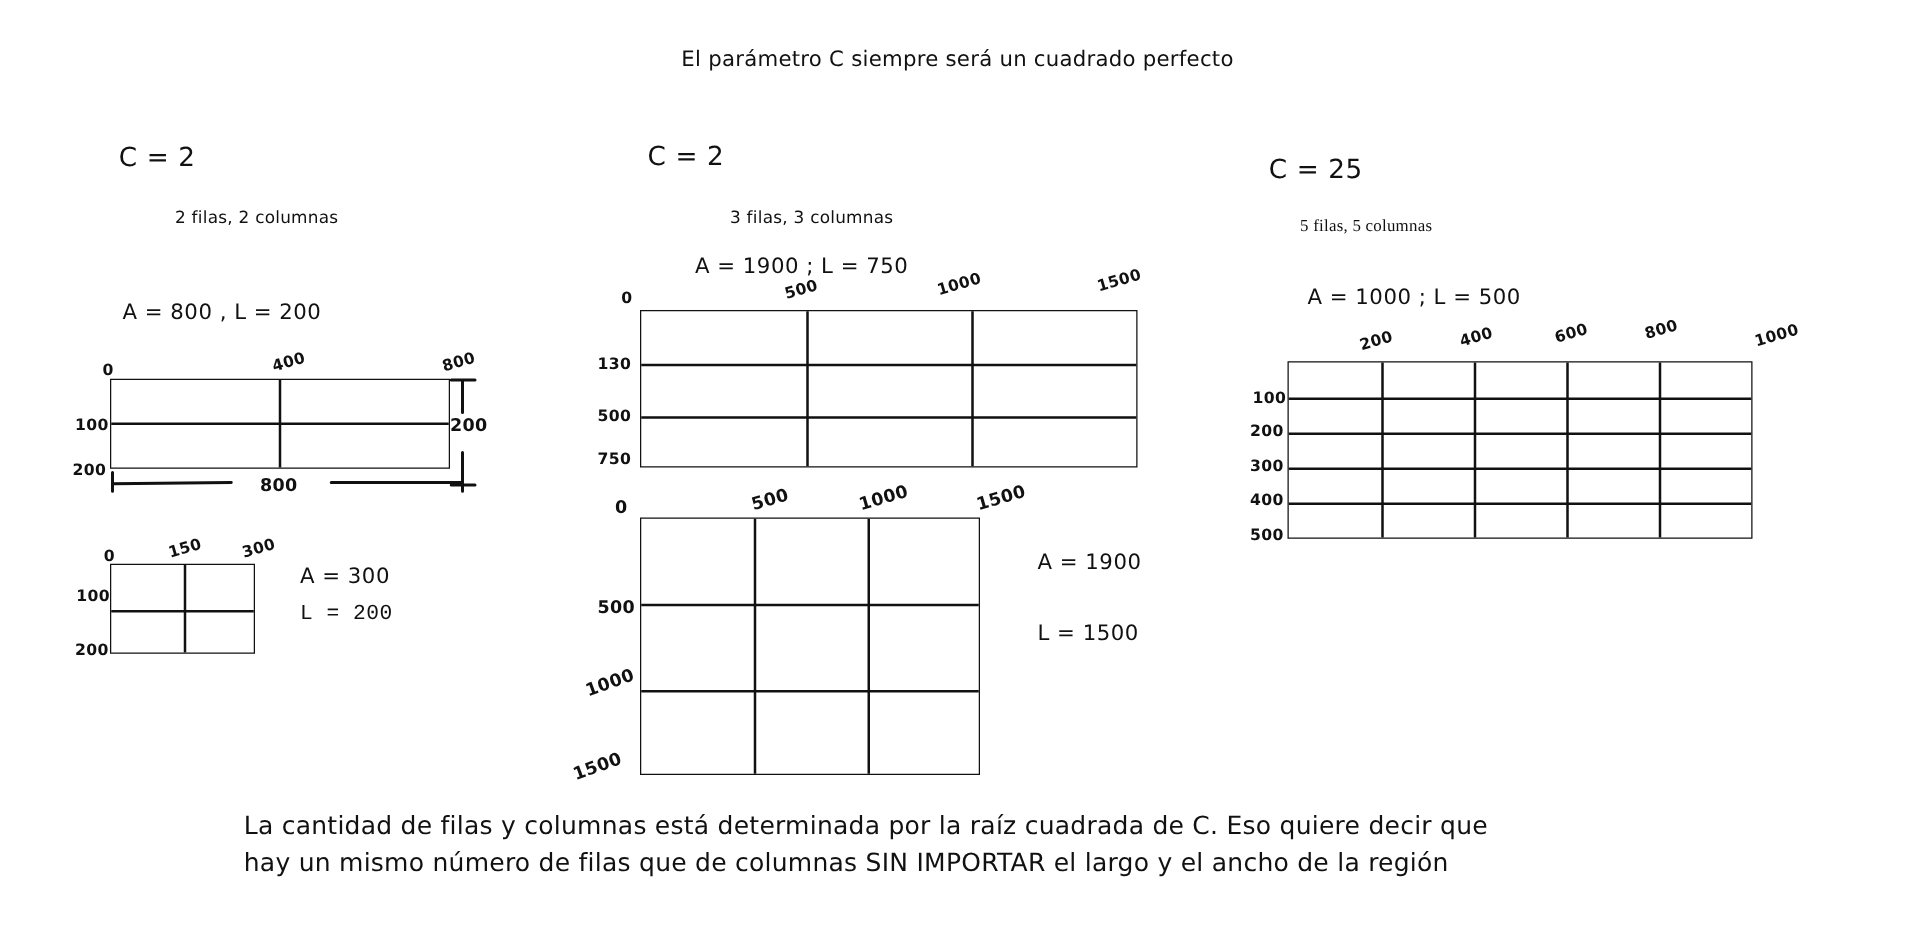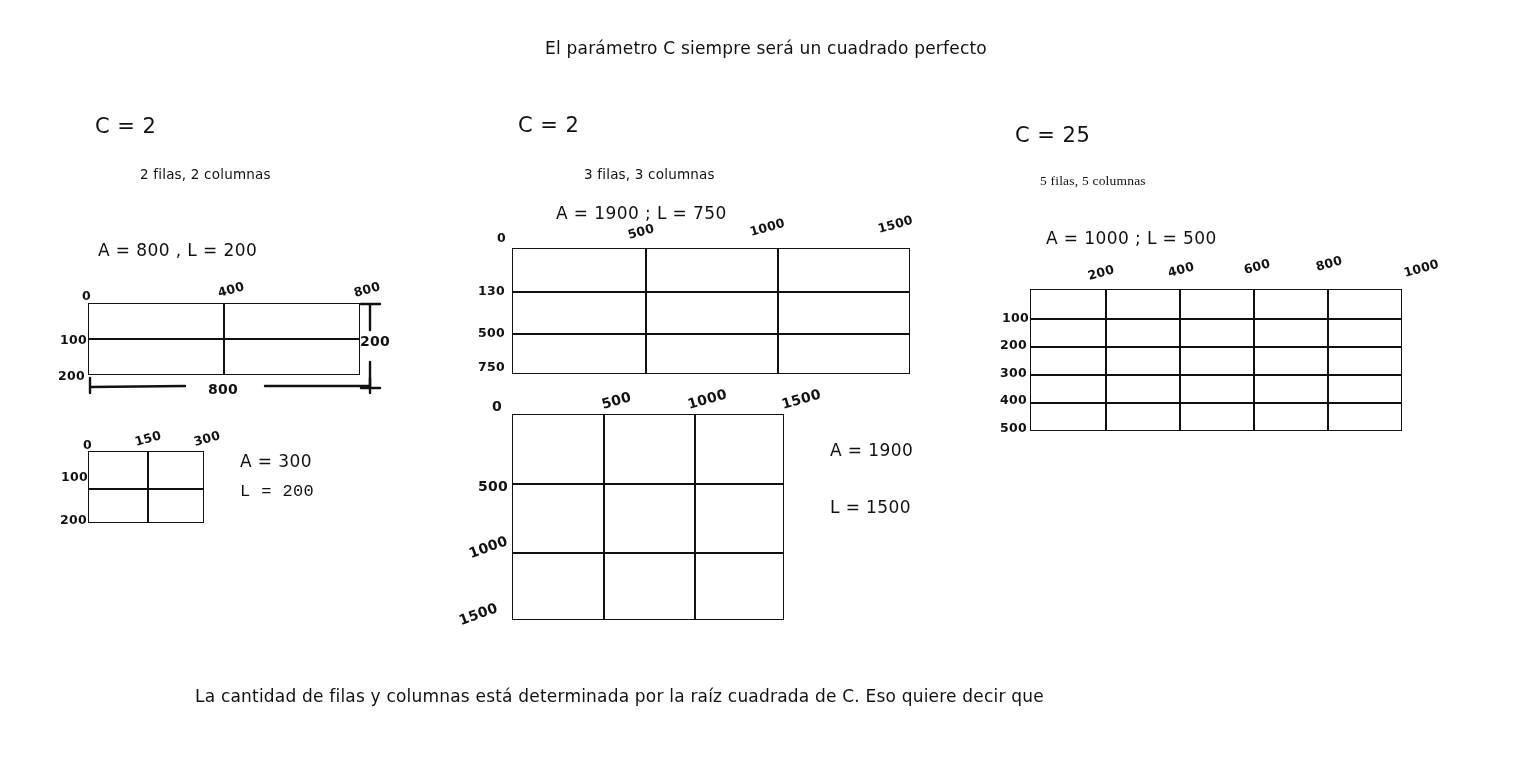--- a/index.html
+++ b/index.html
@@ -37,22 +37,22 @@
   .grid {
     border: 1.6px solid #111;
     box-sizing: border-box;
     background: transparent;
   }
   .gl-v, .gl-h { position: absolute; background: #111; }
   .gl-v { width: 1.6px; top: 0; bottom: 0; }
   .gl-h { height: 1.6px; left: 0; right: 0; }
   
   #caption {
-    left: 195px; top: 681px; width: 1150px;
-    font-size: 17px;
+    left: 195px; top: 645px; width: 1150px;
+    font-size: 20px;
     line-height: 30px;
     letter-spacing: 0.2px;
   }
   .rot-n { display: inline-block; transform: rotate(-16deg); transform-origin: left bottom; }
   .rot-n2 { display: inline-block; transform: rotate(-20deg); transform-origin: left bottom; }
 </style>
 </head>
 <body>
 
 <div class="abs hand" id="title">El parámetro C siempre será un cuadrado perfecto</div>
@@ -149,13 +149,14 @@
 <div class="abs hand axis-lbl" style="left:1318px; top:259px;"><span class="rot-n">800</span></div>
 <div class="abs hand axis-lbl" style="left:1406px; top:265px;"><span class="rot-n">1000</span></div>
 <div class="abs hand axis-lbl" style="left:1002px; top:310px;">100</div>
 <div class="abs hand axis-lbl" style="left:1000px; top:337px;">200</div>
 <div class="abs hand axis-lbl" style="left:1000px; top:365px;">300</div>
 <div class="abs hand axis-lbl" style="left:1000px; top:392px;">400</div>
 <div class="abs hand axis-lbl" style="left:1000px; top:420px;">500</div>
 
 <div class="abs hand" id="caption">
   <div>La cantidad de filas y columnas está determinada por la raíz cuadrada de C. Eso quiere decir que</div>
+  <div>hay un mismo número de filas que de columnas SIN IMPORTAR el largo y el ancho de la región</div>
 </div>
 
 </body></html>

